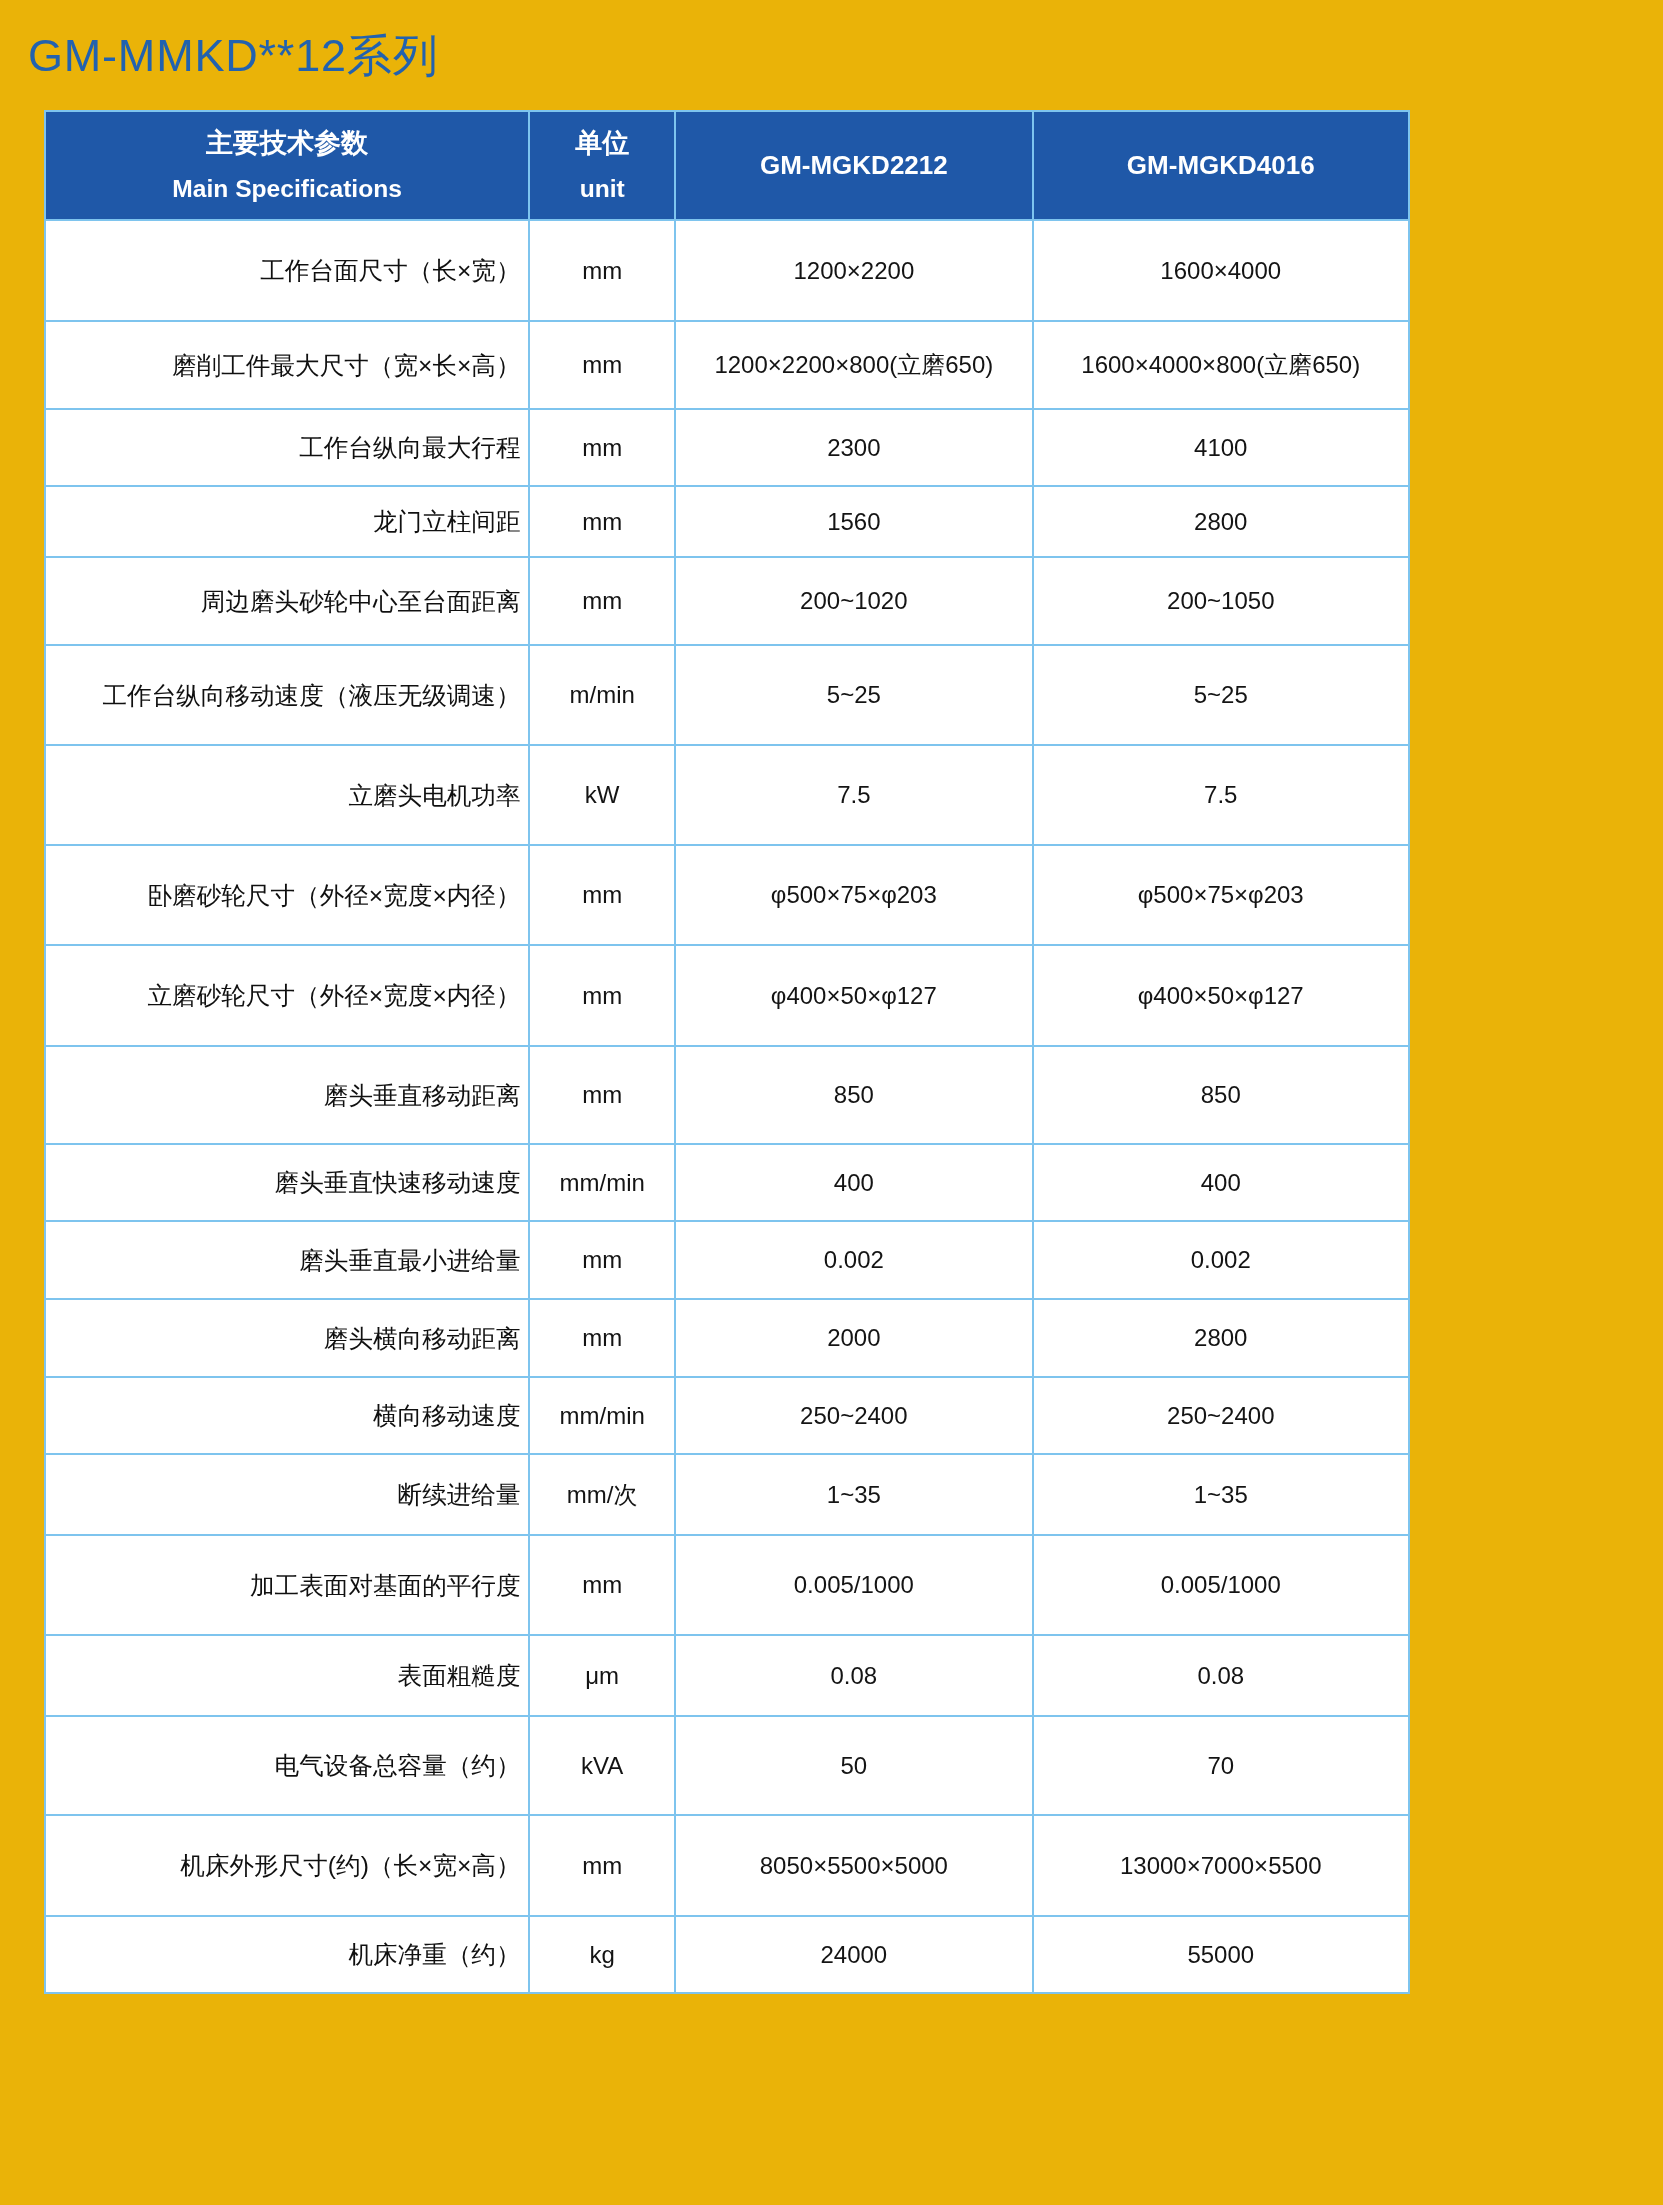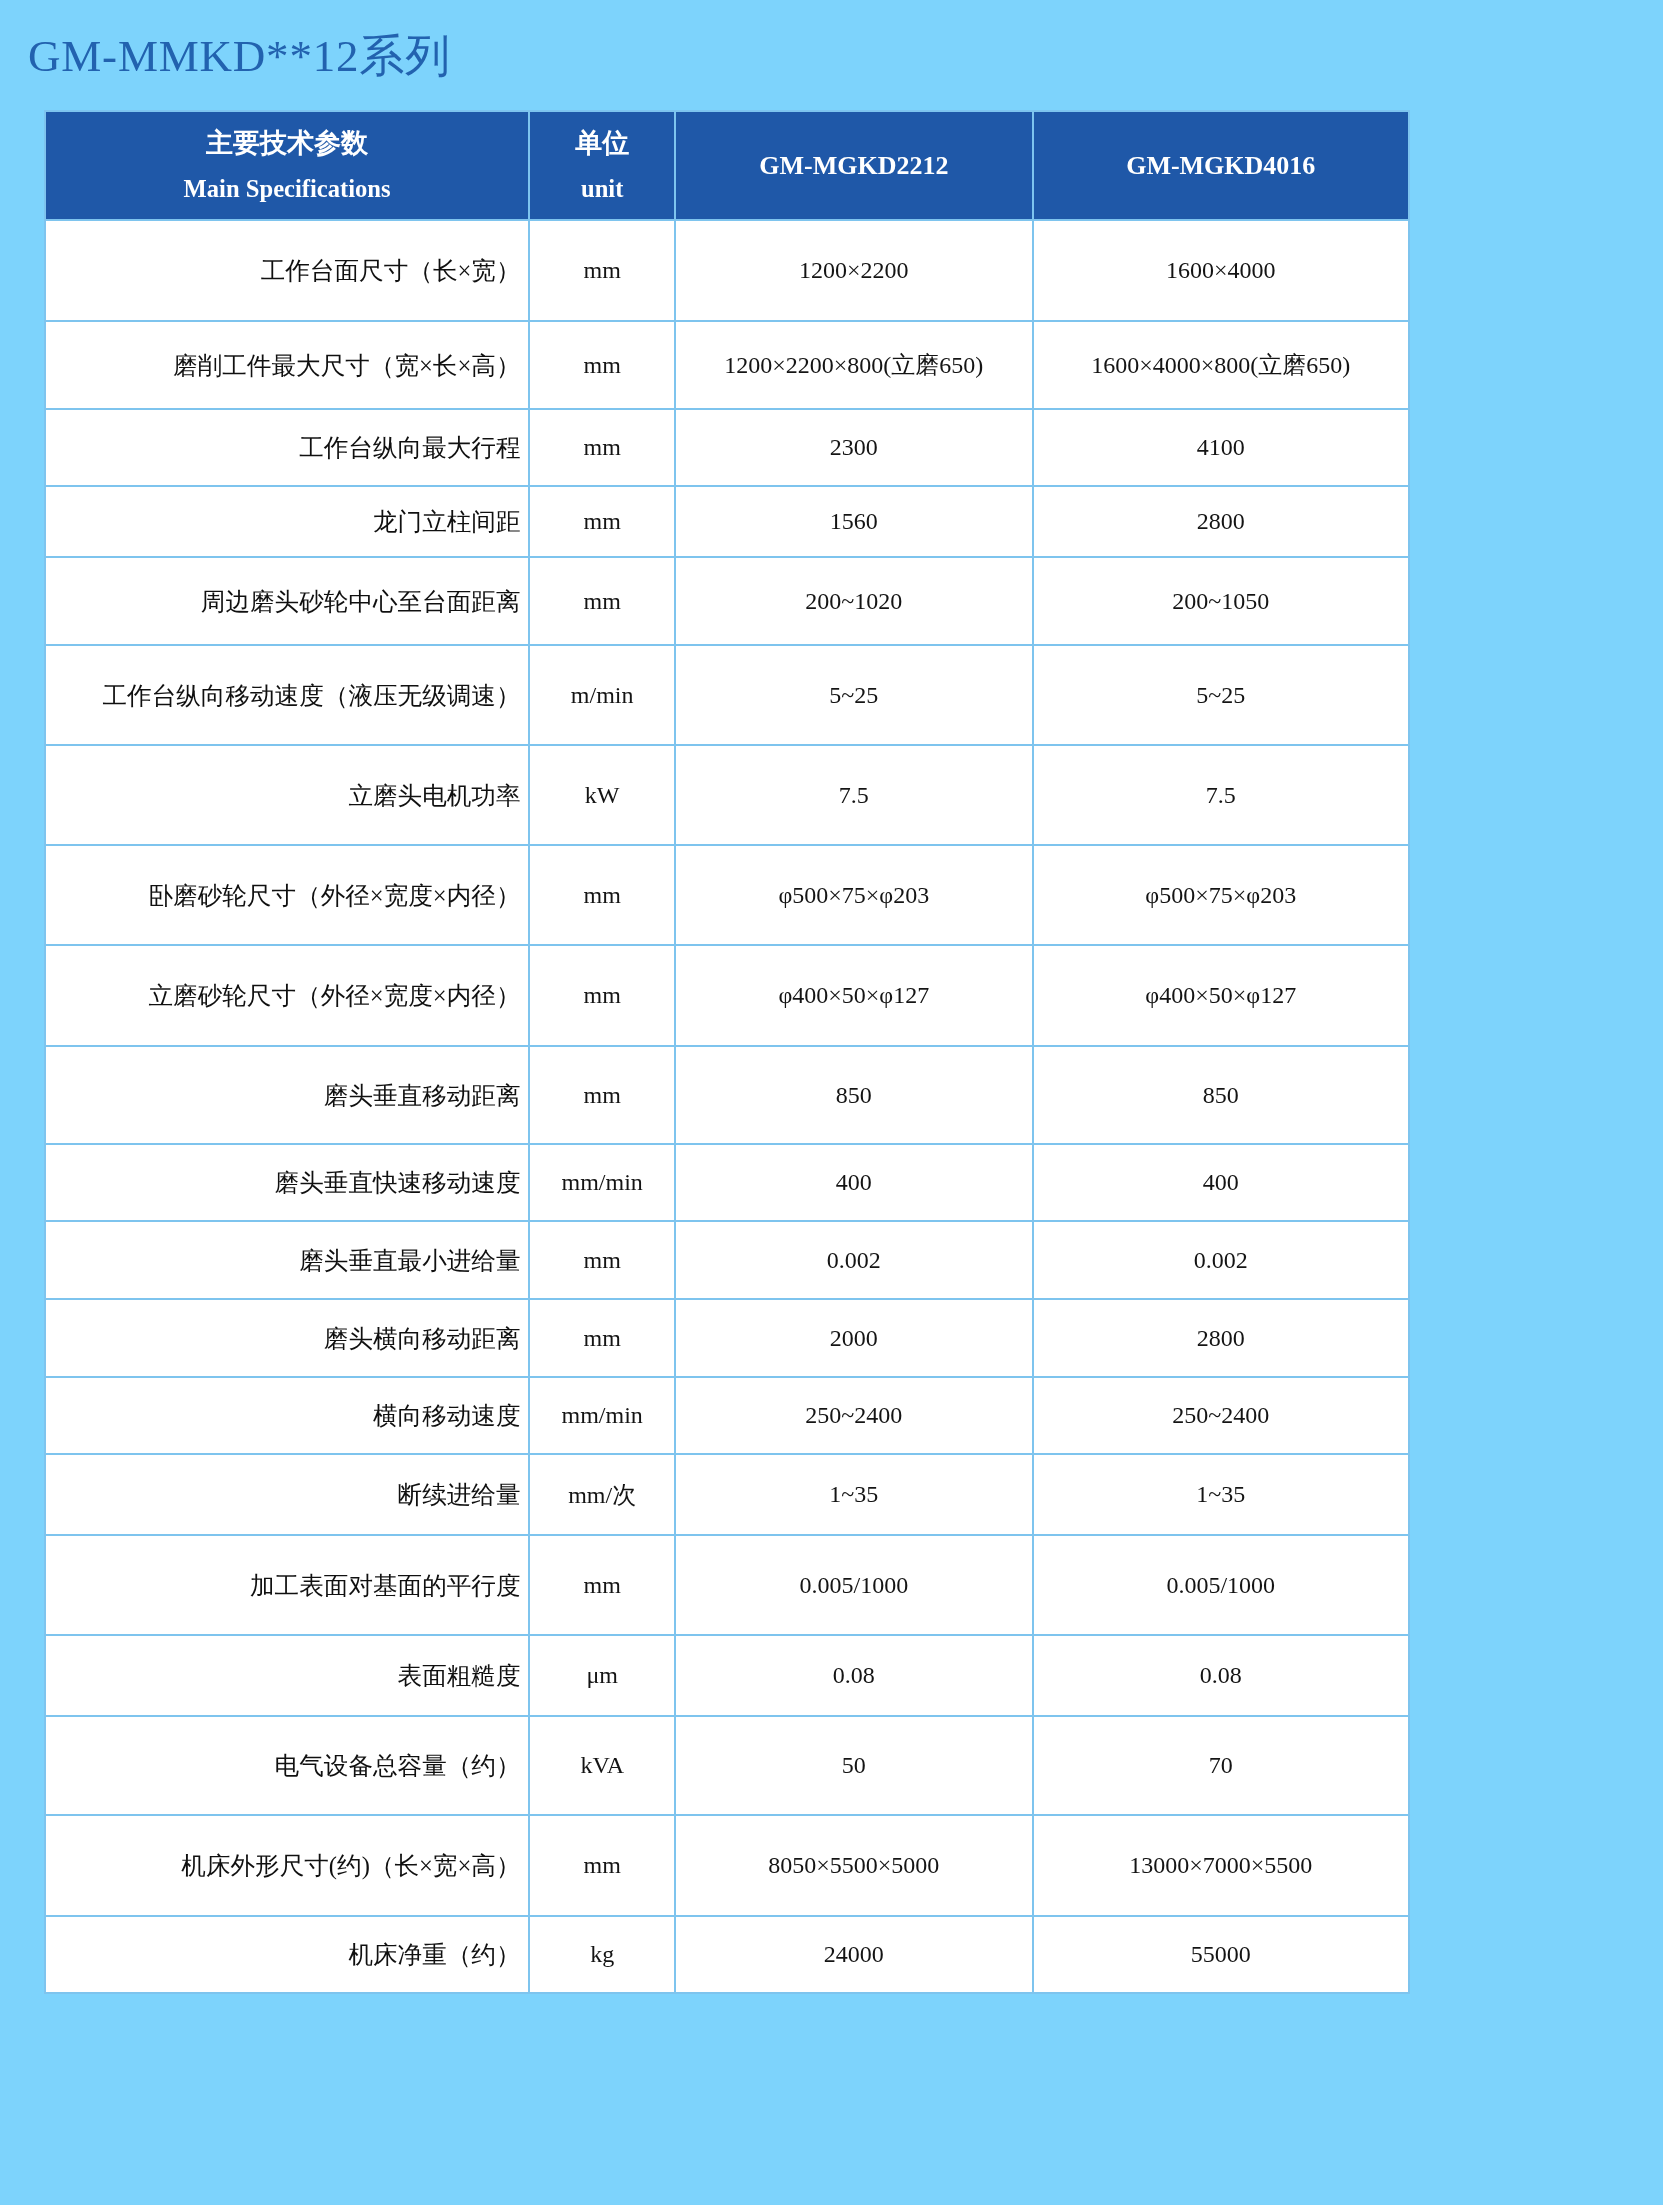--- a/index.html
+++ b/index.html
@@ -1,20 +1,20 @@
 <!DOCTYPE html>
 <html style="font-size:12.3px"><head>
 <meta charset="utf-8">
 <style>
   html,body{margin:0;padding:0;background:#ffffff;}
   .page{
     position:relative;
     width:1663px;height:2205px;
-    background:#7dd3fc;
-    font-family:Liberation Serif, serif;
+    background:#eab308;
+    font-family:Liberation Sans, sans-serif;
     overflow:hidden;
   }
   .title{
     position:absolute;
     left:28px;top:26px;
     font-size:45px;
     letter-spacing:0.8px;
     color:#2262af;
     font-weight:normal;
     white-space:nowrap;

